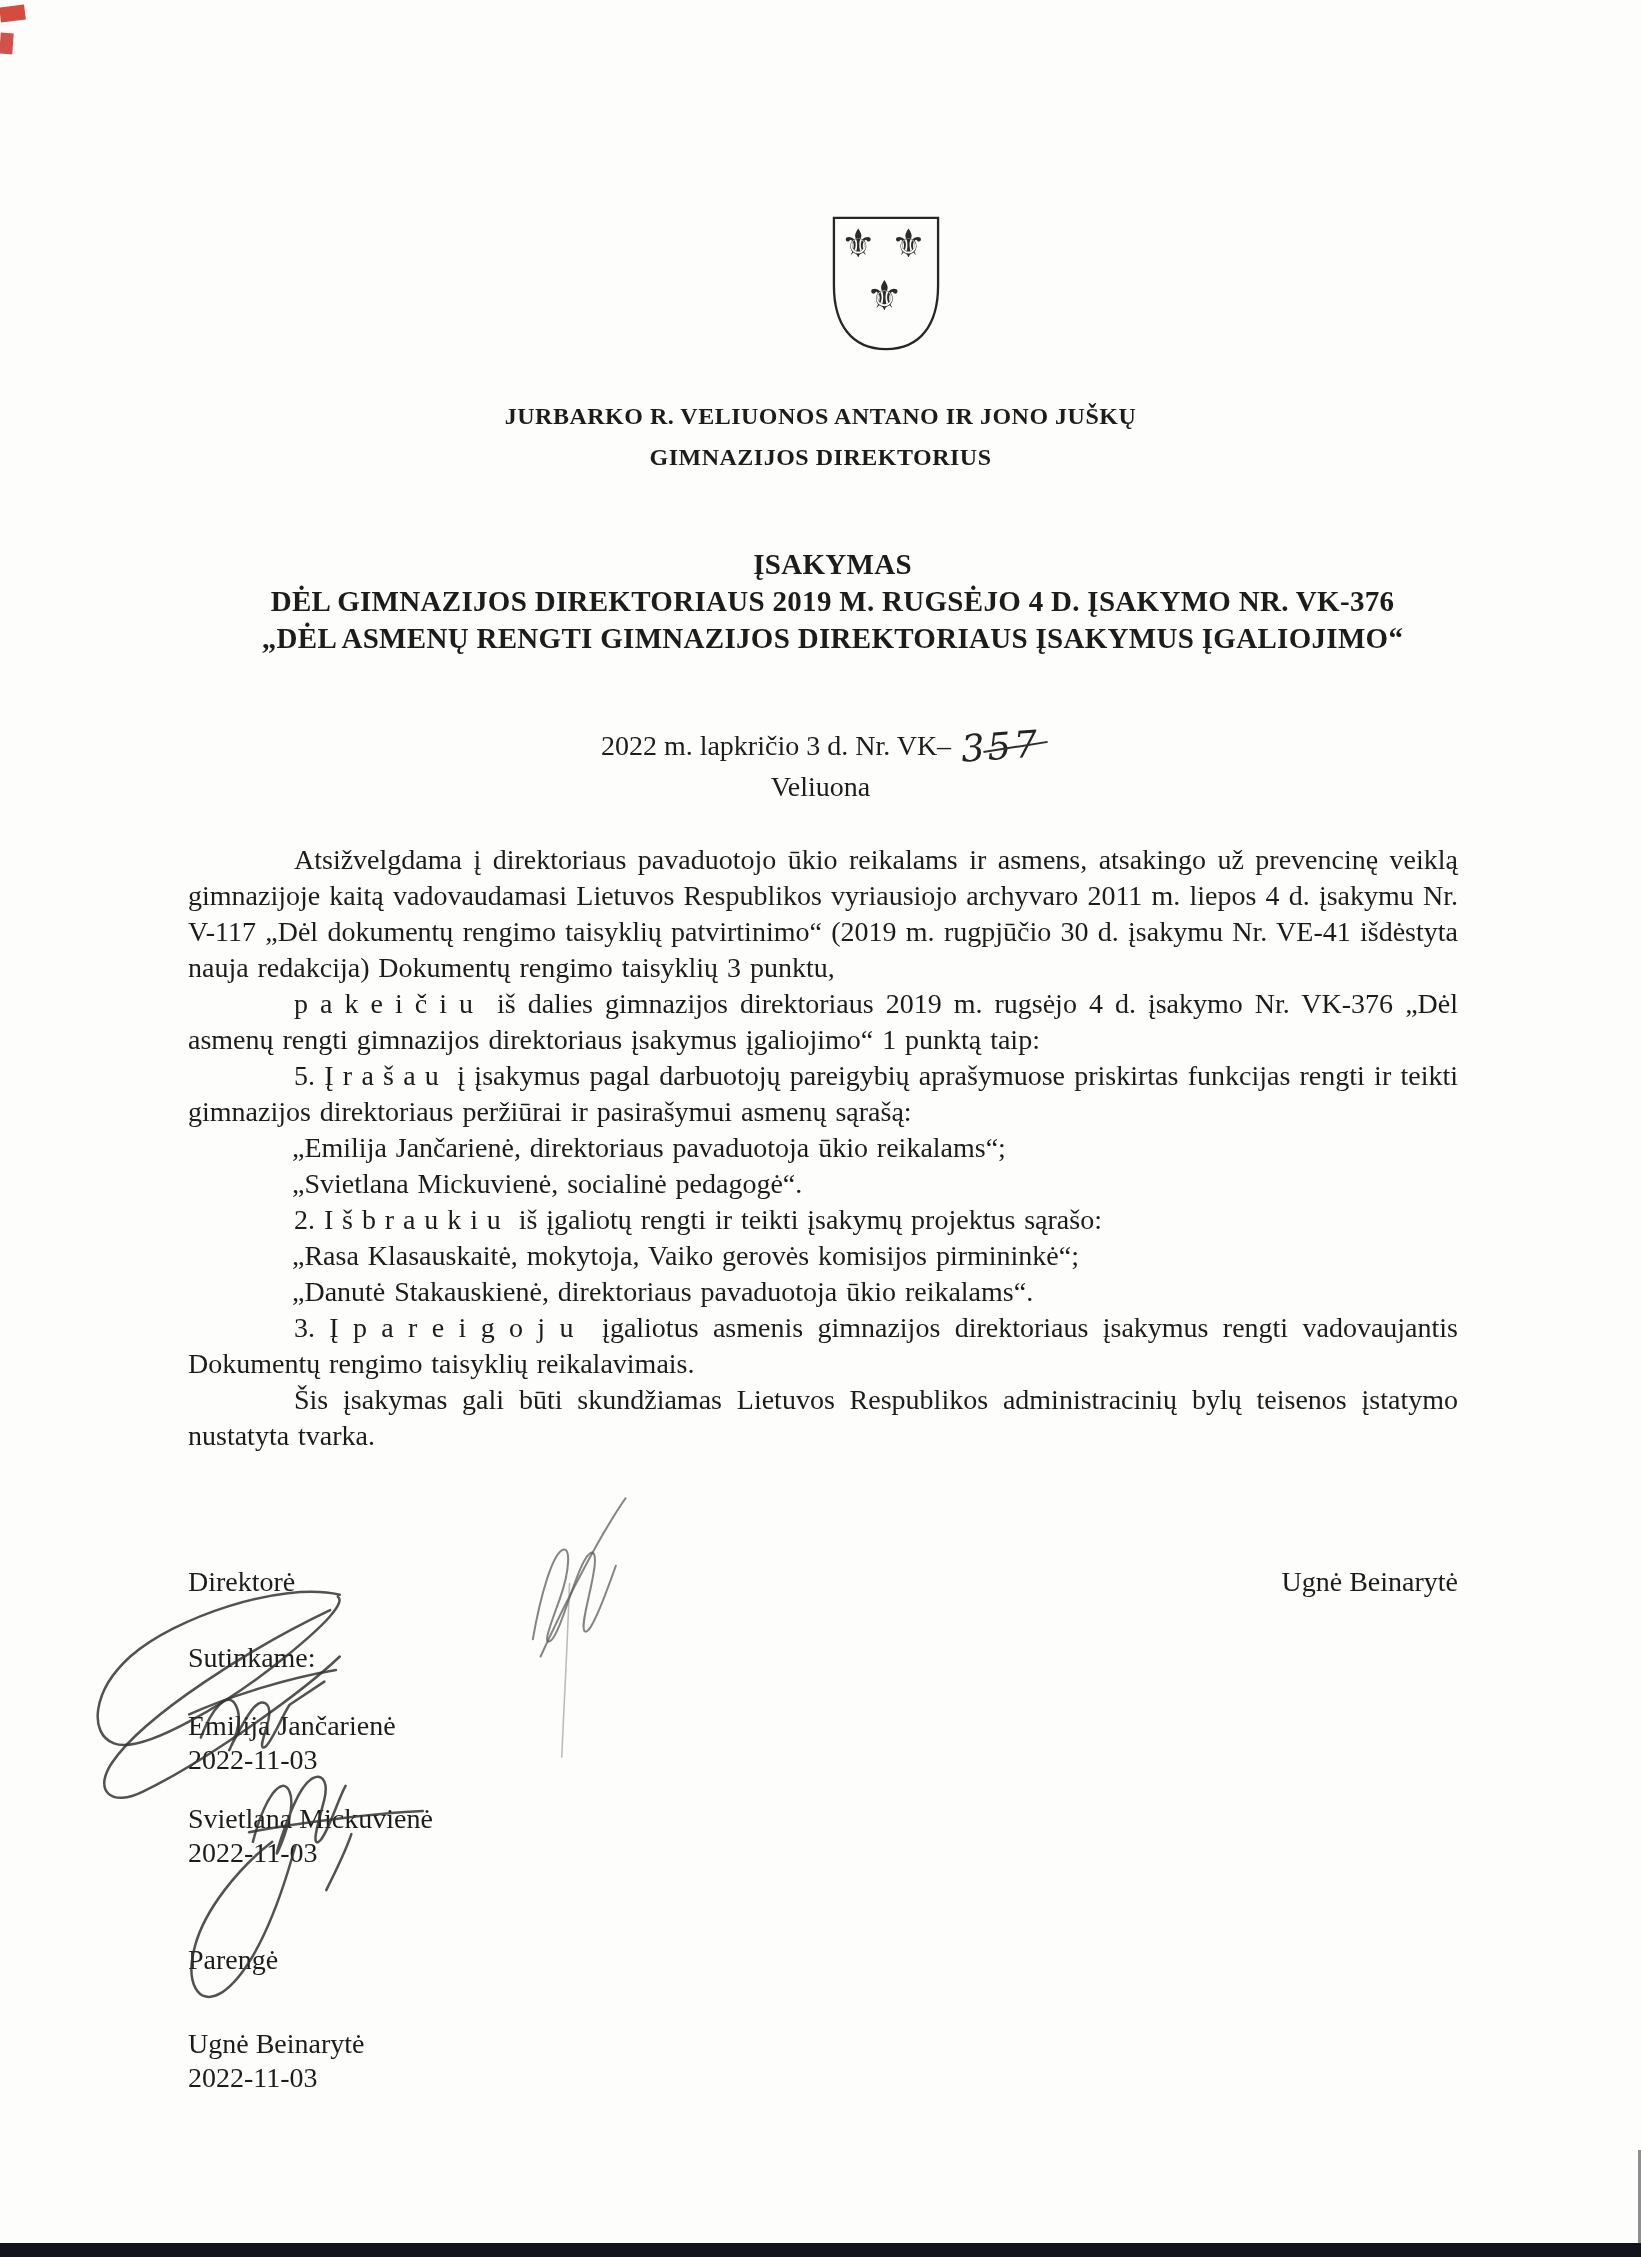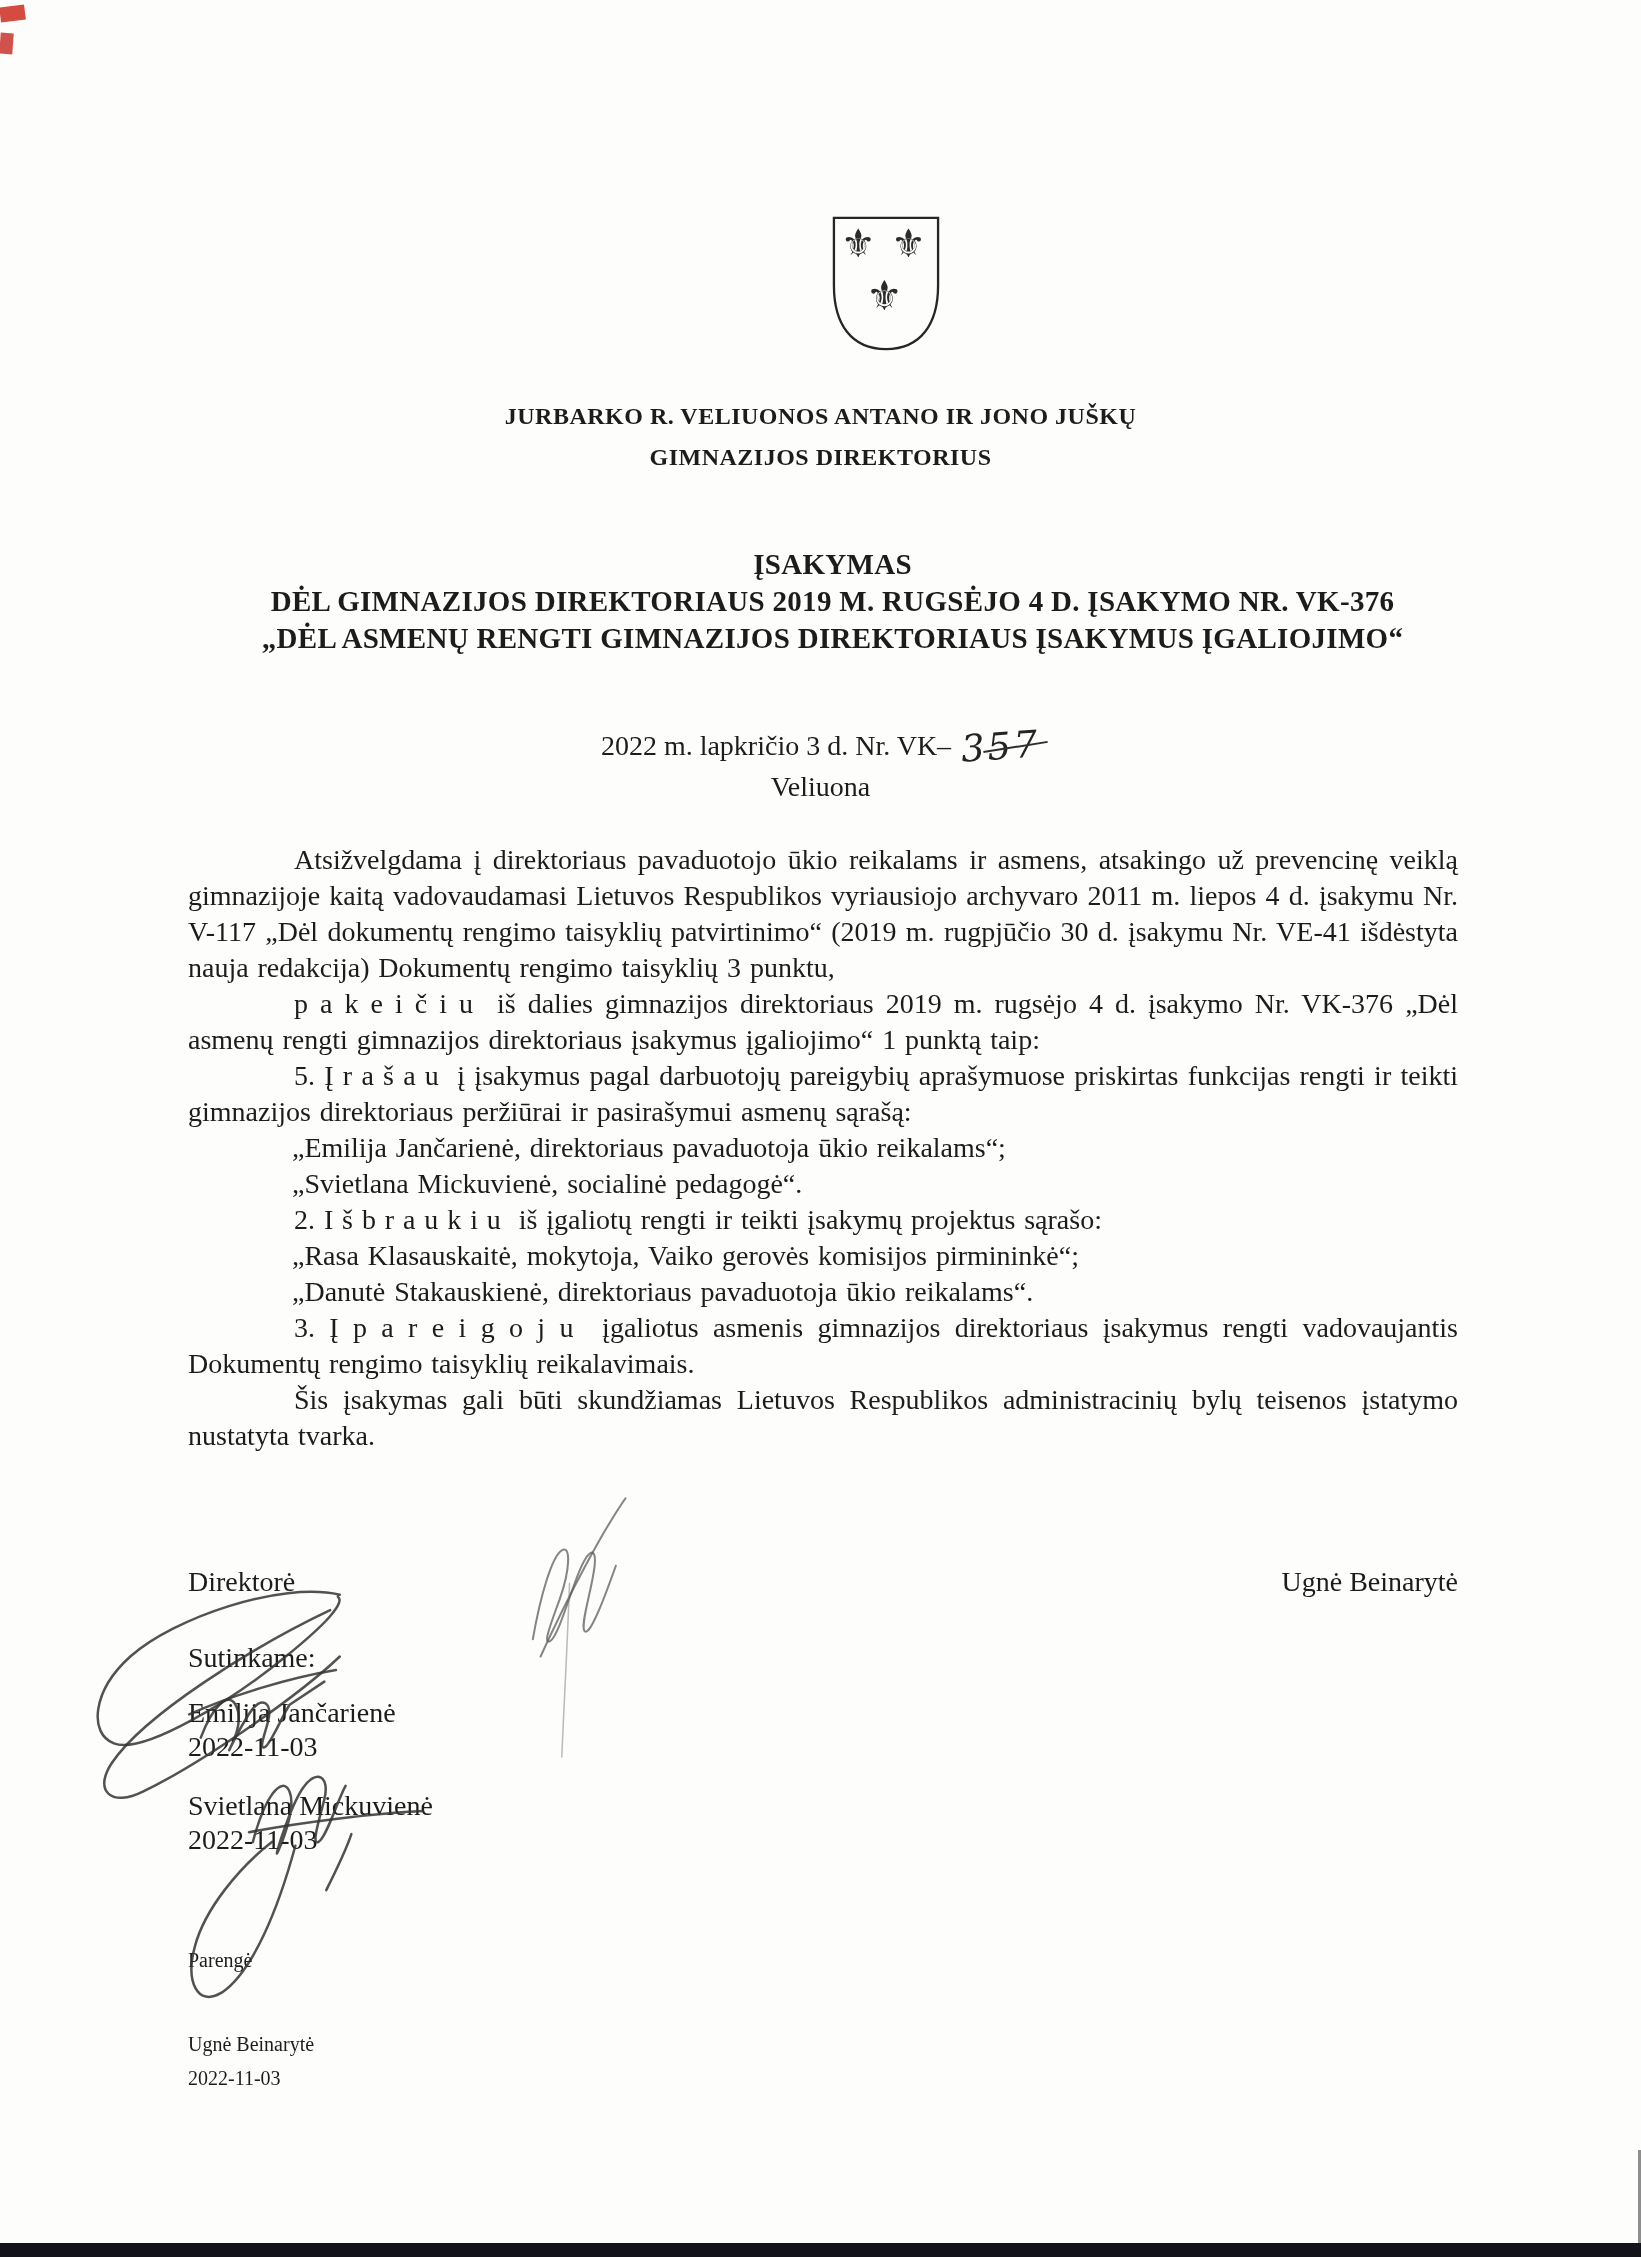--- a/index.html
+++ b/index.html
@@ -40,23 +40,23 @@
 
   .doc-body{position:absolute;left:188px;top:842px;width:1270px;
     font-size:28px;line-height:36px;word-spacing:1.9px;}
   .doc-body p{margin:0;text-align:justify;white-space:pre-wrap;}
   .doc-body p.ind{text-indent:106px;}
   .doc-body p.quote{text-align:left;padding-left:104px;}
 
   .sig-row{position:absolute;left:188px;top:1566px;width:1270px;
     display:flex;justify-content:space-between;font-size:28px;}
   .agree-block{position:absolute;left:188px;top:1641px;font-size:28px;line-height:34px;}
-  .agree-block .gap-lg{margin-top:21px;}
+  .agree-block .gap-lg{margin-top:34px;}
   .agree-block .gap-md{margin-top:25px;}
-  .prepared-block{position:absolute;left:188px;top:1943px;font-size:20px;line-height:34px;}
+  .prepared-block{position:absolute;left:188px;top:1943px;font-size:28px;line-height:34px;}
   .prepared-block .gap-xl{margin-top:50px;}
 
   .sig-overlay{position:absolute;left:0;top:0;width:1641px;height:2257px;pointer-events:none;}
   .sig-overlay path{fill:none;stroke-linecap:round;stroke-linejoin:round;}
   .ink-dark{stroke:#343434;stroke-width:2.6;opacity:.85;}
   .ink-light{stroke:#5c5c5c;stroke-width:2.1;opacity:.75;}
   .ink-faint{stroke:#7a7a7a;stroke-width:1.6;opacity:.5;}
 </style>
 </head>
 <body>

